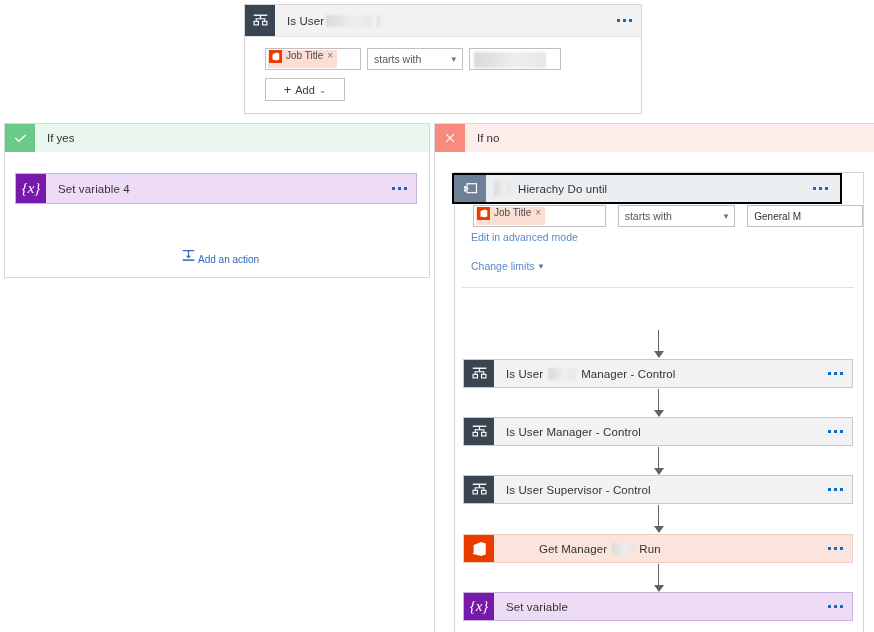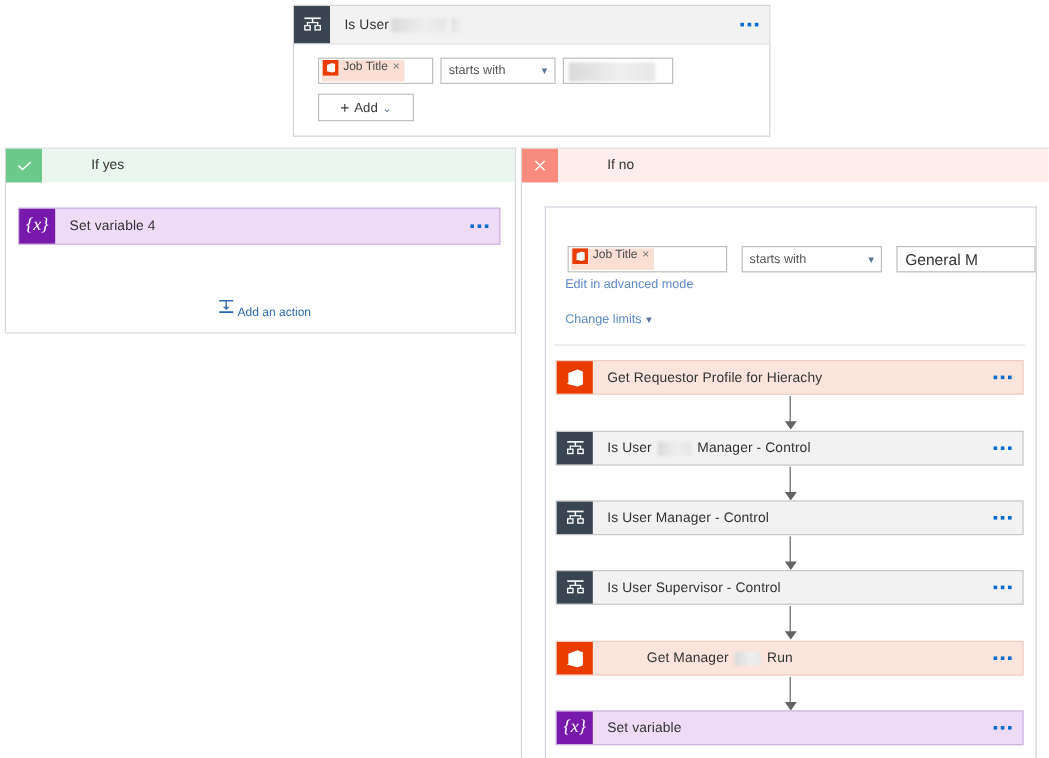--- a/index.html
+++ b/index.html
@@ -134,21 +134,21 @@
     color: #555;
   }
   .chev { color:#5b7394; font-size:9px; }
 
   .textbox {
     height: 22px;
     border: 1px solid #bfbfbf;
     background: #fff;
     display: flex; align-items: center;
     padding: 0 6px;
-    font-size: 13px;
+    font-size: 10px;
     color: #333;
   }
   .redacted {
     background: linear-gradient(90deg,#d9d9d9,#efefef 60%,#e6e6e6);
     filter: blur(1.2px);
     display: inline-block;
   }
 
   .addbtn {
     margin-top: 8px;
@@ -173,21 +173,21 @@
     display: flex;
     align-items: stretch;
     font-size: 11.5px;
     color: #333;
   }
   .branch-head .bico {
     width: 30px;
     display: flex; align-items: center; justify-content: center;
   }
   .branch-head .blabel {
-    flex: 1; display: flex; align-items: center; padding-left: 12px; margin-left: 29px;
+    flex: 1; display: flex; align-items: center; padding-left: 12px;
   }
   #yes-panel { left: 4px; top: 123px; width: 426px; height: 155px; }
   #yes-panel .branch-head { background: #eaf7ee; }
   #yes-panel .bico { background: #6bc98a; }
   #no-panel  { left: 434px; top: 123px; width: 440px; height: 509px; border-bottom:none; border-right:none;}
   #no-panel .branch-head { background: #fdeeec; }
   #no-panel .bico { background: #f98a7e; }
 
   .addaction {
     position:absolute;
@@ -370,34 +370,40 @@
         <span class="link">
           <span>Change limits</span>
           <span class="chev">▾</span>
         </span>
       </div>
     </div>
   </div>
 
   <div class="divider" style="top:287px;"></div>
 
-
-  <div class="card" style="left:463px; top:300px; width:390px; height:29px; background:#fbe4dc; border-color:#f0cdc1;">
-    <div class="ico-o365">
-      <svg width="16" height="16" viewBox="0 0 14 14">
-          <path d="M8.9 0.8 2.3 3.4v7.3l-1.2 .5 7.8 2.0 4.0-1.4V2.2z" fill="#fff"></path>
-        </svg>
-    </div>
-    <div class="card-title">Get Requestor Profile for Hierachy</div>
-    <div class="ellipsis">
-        <i></i>
-        <i></i>
-        <i></i>
-      </div>
-  </div>
+  <div id="until-head">
+    <div class="ico-until">
+      <svg width="17" height="17" viewBox="0 0 20 20">
+        <rect x="6" y="4.4" width="11" height="10.5" fill="none" stroke="#ffffff" stroke-width="1.4"></rect>
+        <rect x="2.4" y="7.2" width="2.6" height="2.6" fill="#ffffff"></rect>
+        <rect x="2.4" y="11.0" width="2.6" height="2.6" fill="#ffffff"></rect>
+        <path d="M3.2 10.2 h4.4" stroke="#ffffff" stroke-width="1.2" fill="none"></path>
+      </svg>
+    </div>
+    <div class="card-title" style="padding-left:8px;">
+      <span class="redacted" style="width:17px;height:15px;margin-right:7px;"></span>
+      <span>Hierachy Do until</span>
+    </div>
+    <div class="ellipsis" style="width:40px;">
+        <i></i>
+        <i></i>
+        <i></i>
+      </div>
+  </div>
+
   <div class="arrow" style="left:653px; top:330px; height:28px;">
     <div class="stem"></div>
       <div class="head"></div>
   </div>
 
   <div class="card" style="left:463px; top:359px; width:390px; height:29px;">
     <div class="ico-control">
       <svg width="17" height="17" viewBox="0 0 20 20">
         <rect x="2" y="3" width="16" height="1.6" fill="#fff"></rect>
         <rect x="9.2" y="4" width="1.5" height="4" fill="#fff"></rect>

